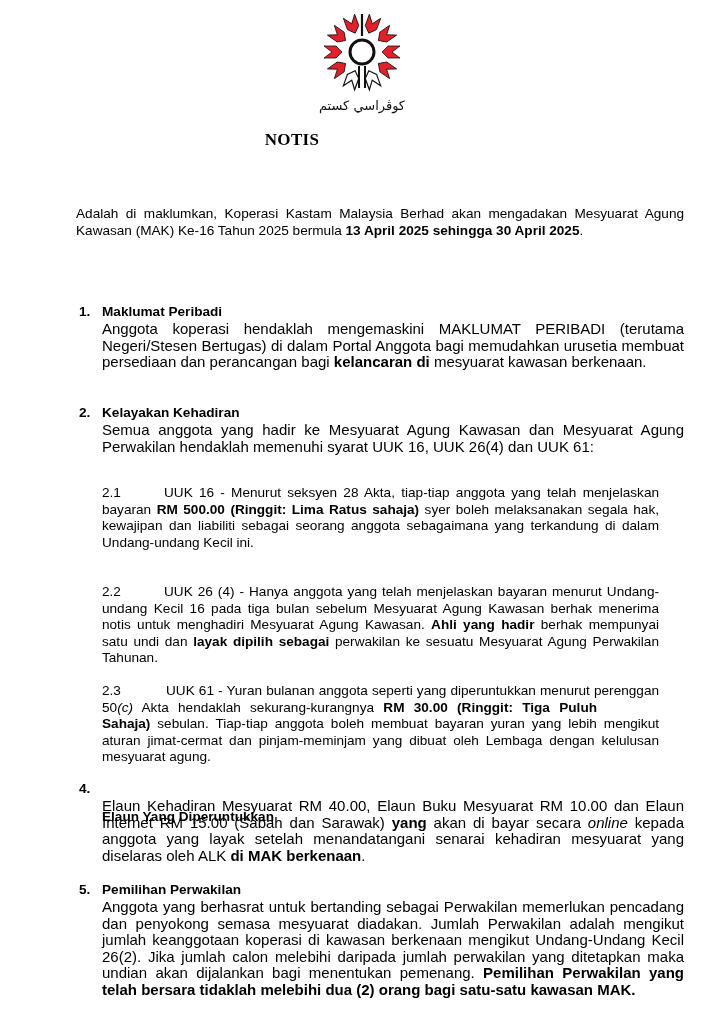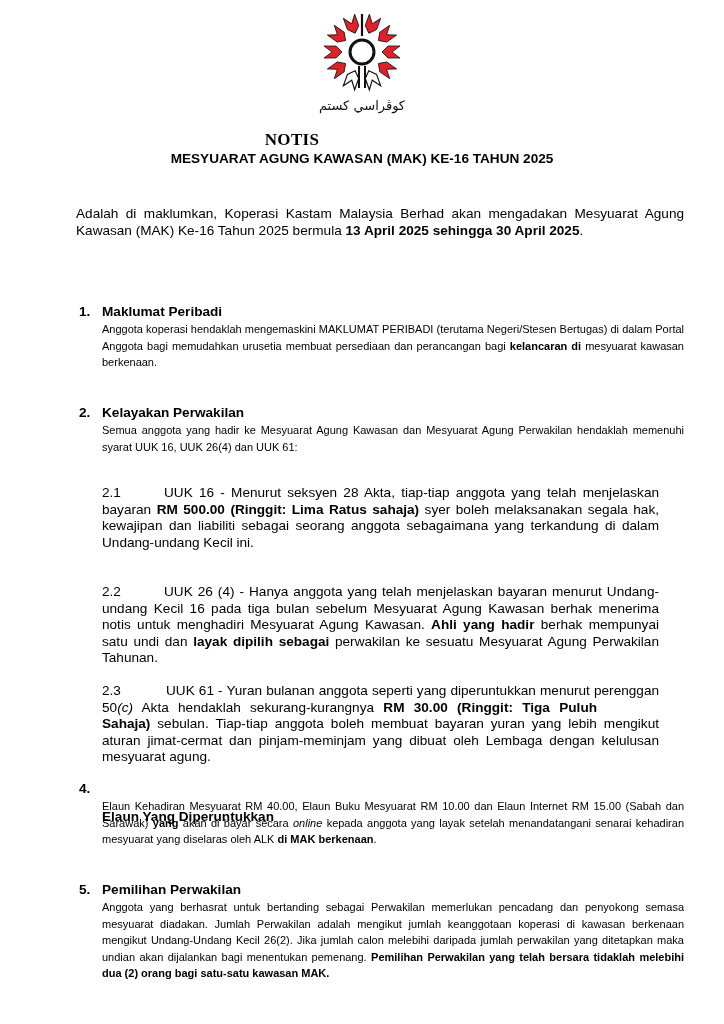--- a/index.html
+++ b/index.html
@@ -4,21 +4,21 @@
 <style>
   html, body { margin: 0; padding: 0; background: #ffffff; }
   body { width: 724px; height: 1024px; overflow: hidden; position: relative; color: #000; font-family: "Liberation Sans", sans-serif; }
   .page { position: absolute; left: 0; top: 0; width: 724px; height: 1024px; }
   .logo { position: absolute; left: 318px; top: 10px; width: 88px; height: 108px; }
   .notis-title { position: absolute; left: 0; width: 584px; top: 130px; text-align: center; font-family: "Liberation Serif", serif; font-weight: bold; font-size: 17px; letter-spacing: 0.3px; }
   .notis-sub { position: absolute; left: 0; width: 724px; top: 151px; text-align: center; font-weight: bold; font-size: 13.6px; }
   .para { position: absolute; left: 76px; width: 608px; font-size: 13.6px; line-height: 16.5px; text-align: justify; }
   .sec-num { position: absolute; left: 79px; font-weight: bold; font-size: 13.6px; line-height: 16.5px; }
   .sec-head { position: absolute; left: 102px; font-weight: bold; font-size: 13.6px; line-height: 16.5px; }
-  .sec-body { position: absolute; left: 102px; width: 582px; font-size: 11px; line-height: 16.5px; text-align: justify; }
+  .sec-body { position: absolute; left: 102px; width: 582px; font-size: 15px; line-height: 16.5px; text-align: justify; }
   .sub-body { position: absolute; left: 102px; width: 557px; font-size: 13.6px; line-height: 16.5px; text-align: justify; }
   .subnum { display: inline-block; width: 62px; margin-top: 12px; }
   .subnum-wide { display: inline-block; width: 64px; }
   b { font-weight: bold; }
   i { font-style: italic; }
   .gap-tab { display: inline-block; width: 62px; }
 </style>
 </head>
 <body>
 
@@ -45,31 +45,30 @@
         <line x1="0" y1="-38" x2="0" y2="-16" stroke="#111" stroke-width="2.2"></line>
         <line x1="-3" y1="14" x2="-3" y2="36" stroke="#111" stroke-width="2"></line>
         <line x1="3" y1="14" x2="3" y2="36" stroke="#111" stroke-width="2"></line>
         <circle cx="0" cy="0" r="12" fill="#fff" stroke="#111" stroke-width="3"></circle>
       </g>
       <text x="44" y="100" text-anchor="middle" font-family="'DejaVu Sans', sans-serif" font-size="13" fill="#111">كوڤراسي كستم</text>
     </svg>
   </div>
 
   <div class="notis-title">NOTIS</div>
-  <div class="notis-sub">MESYUARAT AGUNG KAWASAN (MAK) KE-16 TAHUN 2025</div>
 
   <div class="para" style="top:206px;"><span>Adalah di maklumkan, Koperasi Kastam Malaysia Berhad akan mengadakan Mesyuarat Agung Kawasan (MAK) Ke-16 Tahun 2025 bermula </span><b>13 April 2025 sehingga 30 April 2025</b><span>.</span></div>
 
 
   <div class="sec-num" style="top:304px;">1.</div>
   <div class="sec-head" style="top:304px;">Maklumat Peribadi</div>
   <div class="sec-body" style="top:321px;"><span>Anggota koperasi hendaklah mengemaskini MAKLUMAT PERIBADI (terutama Negeri/Stesen Bertugas) di dalam Portal Anggota bagi memudahkan urusetia membuat persediaan dan perancangan bagi </span><b>kelancaran di</b><span> mesyuarat kawasan berkenaan.</span></div>
 
   <div class="sec-num" style="top:405px;">2.</div>
-  <div class="sec-head" style="top:405px;">Kelayakan Perwakilan</div>
+  <div class="sec-head" style="top:405px;">Kelayakan Kehadiran</div>
   <div class="sec-body" style="top:422px;">Semua anggota yang hadir ke Mesyuarat Agung Kawasan dan Mesyuarat Agung Perwakilan hendaklah memenuhi syarat UUK 16, UUK 26(4) dan UUK 61:</div>
 
   <div class="sub-body" style="top:473px;"><span class="subnum">2.1</span><span>UUK 16 - Menurut seksyen 28 Akta, tiap-tiap anggota yang telah menjelaskan bayaran </span><b>RM 500.00 (Ringgit: Lima Ratus sahaja)</b><span> syer boleh melaksanakan segala hak, kewajipan dan liabiliti sebagai seorang anggota sebagaimana yang terkandung di dalam Undang-undang Kecil ini.</span></div>
 
   <div class="sub-body" style="top:572px;"><span class="subnum">2.2</span><span>UUK 26 (4) - Hanya anggota yang telah menjelaskan bayaran menurut Undang-undang Kecil 16 pada tiga bulan sebelum Mesyuarat Agung Kawasan berhak menerima notis untuk menghadiri Mesyuarat Agung Kawasan. </span><b>Ahli yang hadir</b><span> berhak mempunyai satu undi dan </span><b>layak dipilih sebagai</b><span> perwakilan ke sesuatu Mesyuarat Agung Perwakilan Tahunan.</span></div>
 
   <div class="sub-body" style="top:683px;"><span class="subnum-wide">2.3</span><span>UUK 61 - Yuran bulanan  anggota  seperti yang diperuntukkan menurut perenggan 50</span><i>(c)</i><span> Akta hendaklah  sekurang-kurangnya </span><b>RM 30.00 (Ringgit: Tiga Puluh</b><span class="gap-tab"></span><b>Sahaja)</b><span> sebulan. Tiap-tiap anggota boleh membuat bayaran yuran yang lebih mengikut aturan jimat-cermat dan pinjam-meminjam yang dibuat oleh Lembaga dengan kelulusan mesyuarat agung.</span></div>
 
   <div class="sec-num" style="top:781px;">4.</div>
   <div class="sec-head" style="top:781px;margin-top:28px;">Elaun Yang Diperuntukkan</div>

